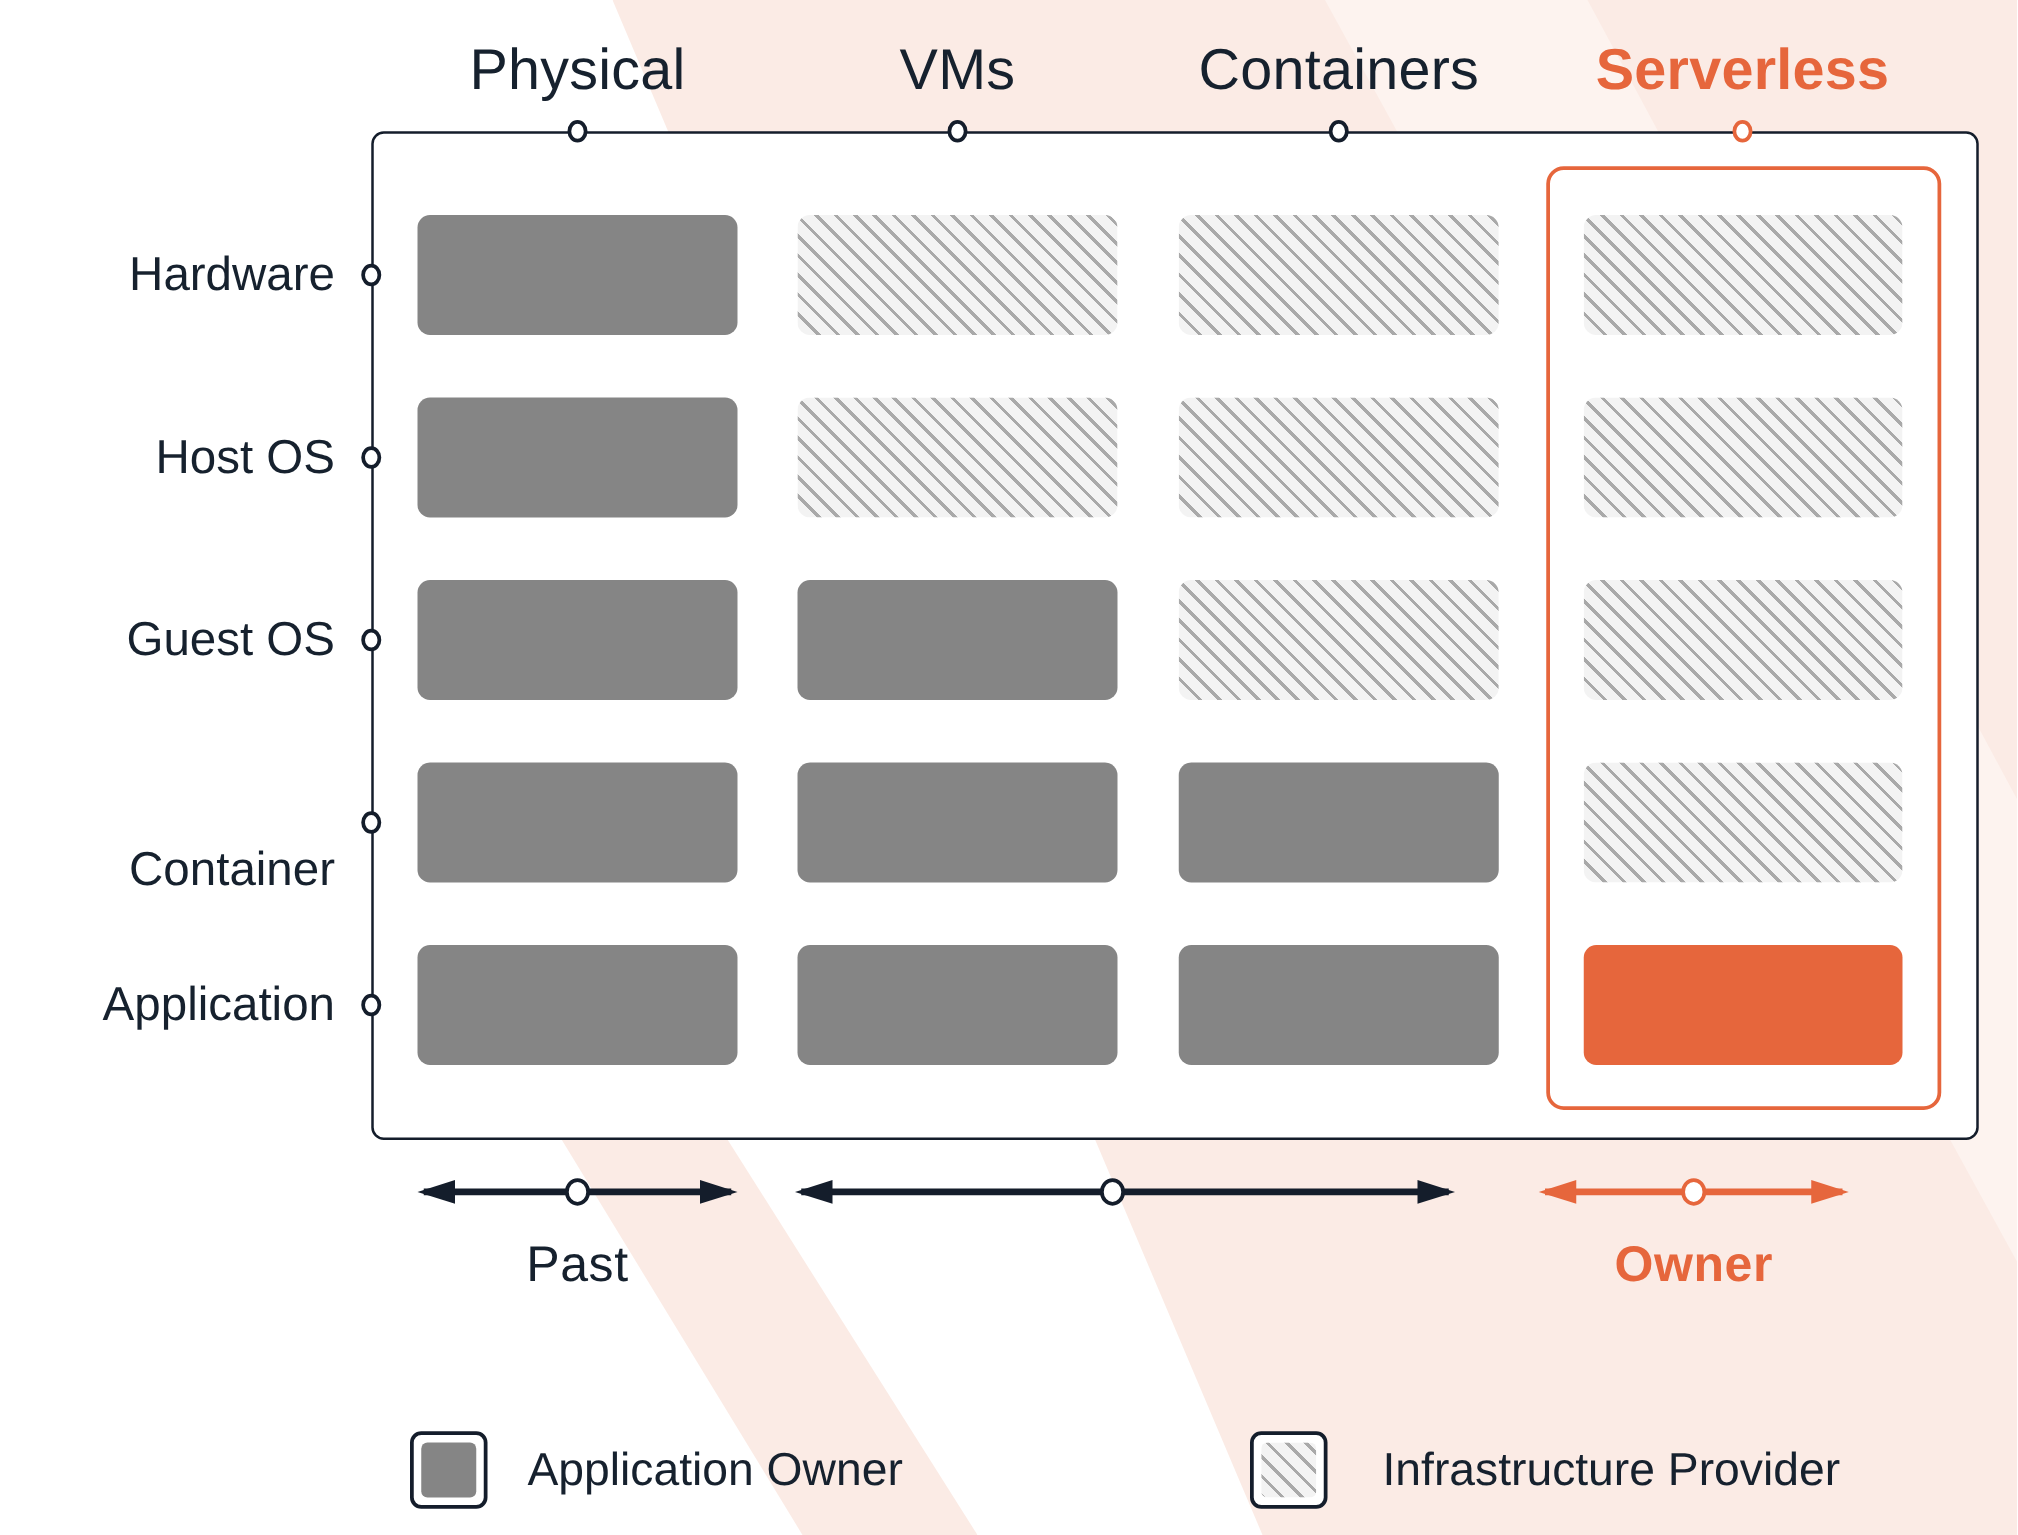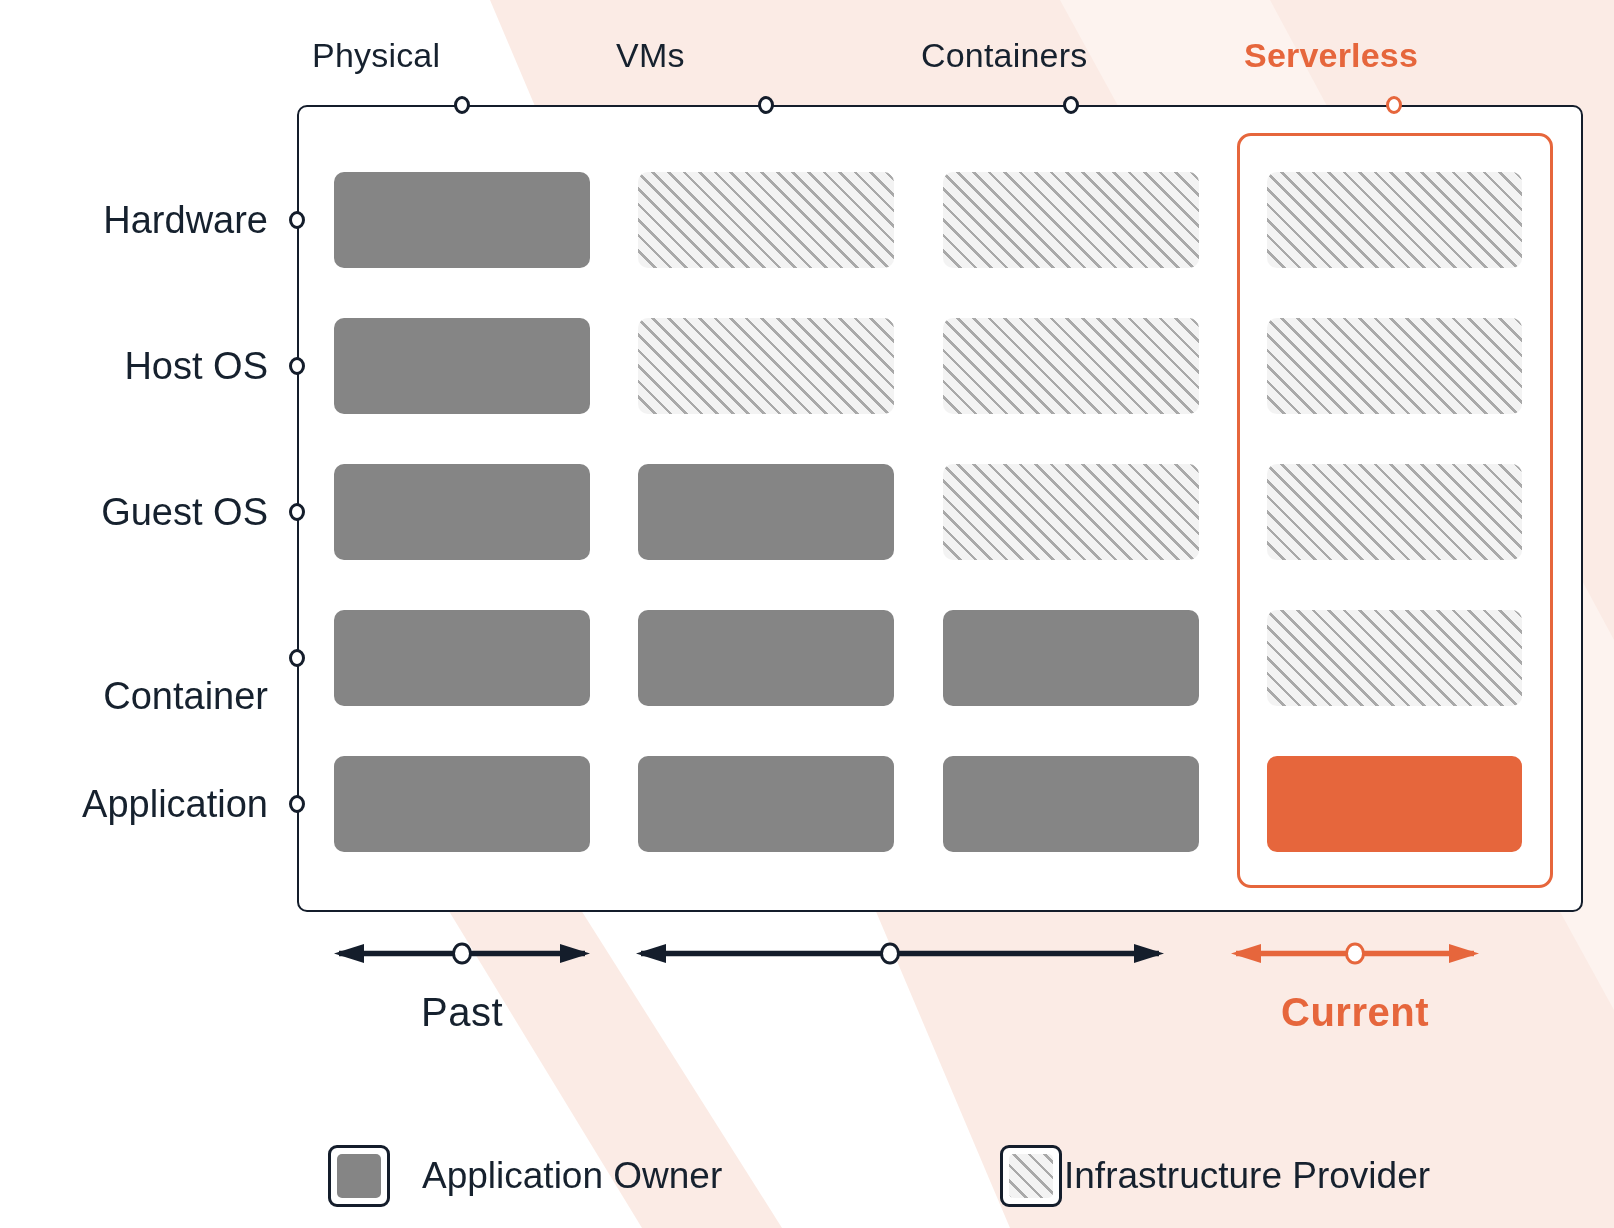--- a/index.html
+++ b/index.html
@@ -65,22 +65,22 @@
   }
   .marker.accent{ border-color:var(--accent); }
   .tm{ top:96px; }
   .tm0{left:454px} .tm1{left:758px} .tm2{left:1063px} .tm3{left:1386px}
   .lm{ left:289px; }
   .lm0{top:211px} .lm1{top:357px} .lm2{top:503px} .lm3{top:649px} .lm4{top:795px}
 
   
   .col-label{
     position:absolute; z-index:4; top:30px; width:300px; height:50px;
-    line-height:50px; 
-    font-size:34px; font-weight:500; letter-spacing:0.2px;
+    line-height:50px; text-align:center;
+    font-size:46px; font-weight:500; letter-spacing:0.2px;
   }
   .cl0{left:312px} .cl1{left:616px} .cl2{left:921px} .cl3{left:1244px}
   .col-label.accent{ color:var(--accent); font-weight:700; }
 
   .row-label{
     position:absolute; z-index:4; left:10px; width:258px; height:46px;
     line-height:46px; text-align:right;
     font-size:38px; font-weight:500;
   }
   .rl0{top:197px} .rl1{top:343px} .rl2{top:489px} .rl3{top:673px} .rl4{top:781px}
@@ -111,21 +111,21 @@
     background:#ffffff; border:3px solid var(--dark); border-radius:9px;
   }
   .legend-swatch .inner{
     position:absolute; inset:6px; border-radius:5px;
   }
   .ls1{ left:328px; } .ls2{ left:1000px; }
   .legend-label{
     position:absolute; z-index:4; top:1145px; height:62px; line-height:62px;
     font-size:37px; font-weight:500;
   }
-  .ll1{ left:422px; } .ll2{ left:1064px; }
+  .ll1{ left:422px; } .ll2{ left:1106px; }
 </style>
 </head>
 <body>
 
 <div class="canvas">
 
   <div class="bg bg-a"></div>
   <div class="bg bg-b"></div>
   <div class="bg bg-c"></div>
 
@@ -193,21 +193,21 @@
     <ellipse cx="255" cy="13.5" rx="8.5" ry="9.5"></ellipse>
   </svg>
   <svg class="arrow ar-future accent" viewBox="0 0 250 27">
     <line x1="6" y1="13.5" x2="244" y2="13.5"></line>
     <polygon points="1,13.5 31,4 31,23"></polygon>
     <polygon points="249,13.5 219,4 219,23"></polygon>
     <ellipse cx="125" cy="13.5" rx="8.5" ry="9.5"></ellipse>
   </svg>
 
   <div class="era-label el0">Past</div>
-  <div class="era-label el2 accent">Current</div>
+  <div class="era-label el2 accent">Owner</div>
 
   <div class="legend-swatch ls1">
     <div class="inner t-owner"></div>
   </div>
   <div class="legend-label ll1">Application Owner</div>
 
   <div class="legend-swatch ls2">
     <div class="inner t-provider"></div>
   </div>
   <div class="legend-label ll2">Infrastructure Provider</div>

